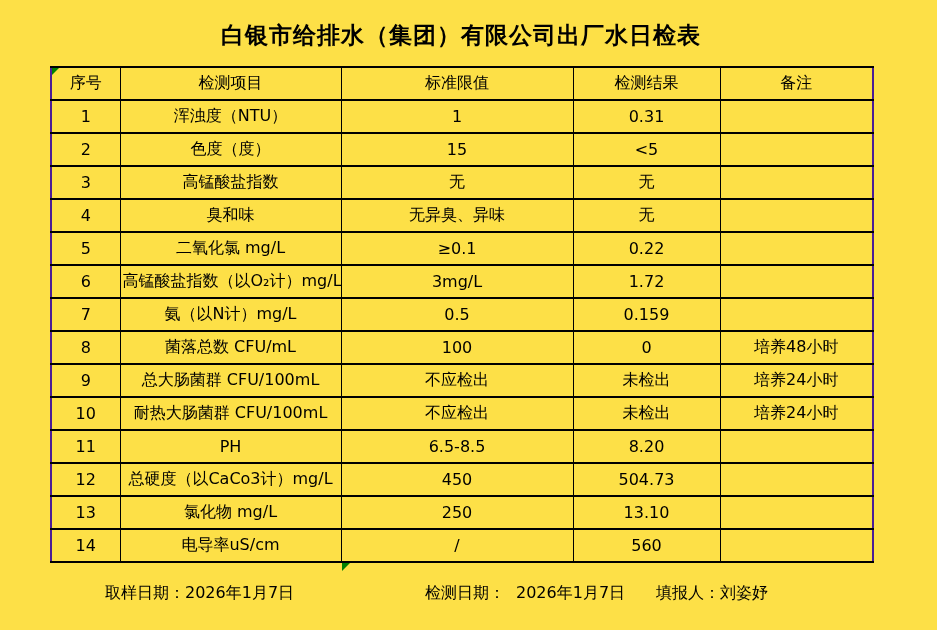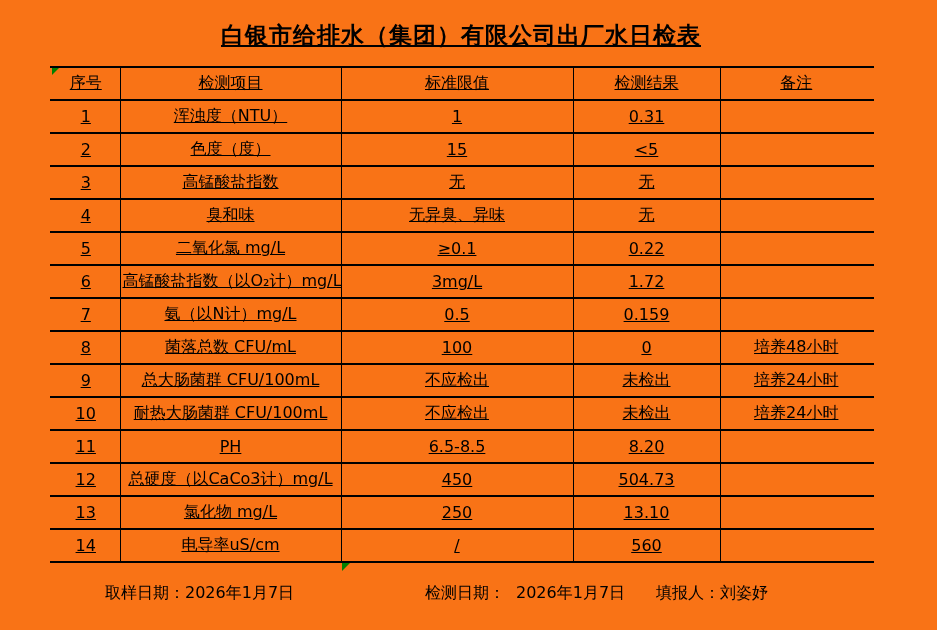--- a/index.html
+++ b/index.html
@@ -4,45 +4,44 @@
 <style>
   html, body {
     margin: 0;
     padding: 0;
     background: #ffffff;
   }
   .page {
     position: relative;
     width: 937px;
     height: 630px;
-    background: #f97316;
+    background: #fde047;
     color: #000000;
     font-family: "DejaVu Sans", "Liberation Sans", sans-serif;
     overflow: hidden;
-    text-decoration: underline;
   }
   .title {
     margin: 20px 0 0 50px;
     width: 822px;
     text-align: center;
     font-size: 23px;
     font-weight: bold;
     letter-spacing: 1px;
     white-space: nowrap;
   }
   .table-wrap {
     position: relative;
     margin: 15px 0 0 50px;
     width: 822px;
   }
   table.report {
     width: 822px;
     table-layout: fixed;
     border-collapse: collapse;
-    border: 2px solid #f97316;
+    border: 2px solid #4c1d95;
   }
   table.report th,
   table.report td {
     border-left: 1px solid #000000;
     border-right: 1px solid #000000;
     border-top: 2px solid #000000;
     border-bottom: 2px solid #000000;
     height: 31px;
     padding: 0 2px;
     text-align: center;

